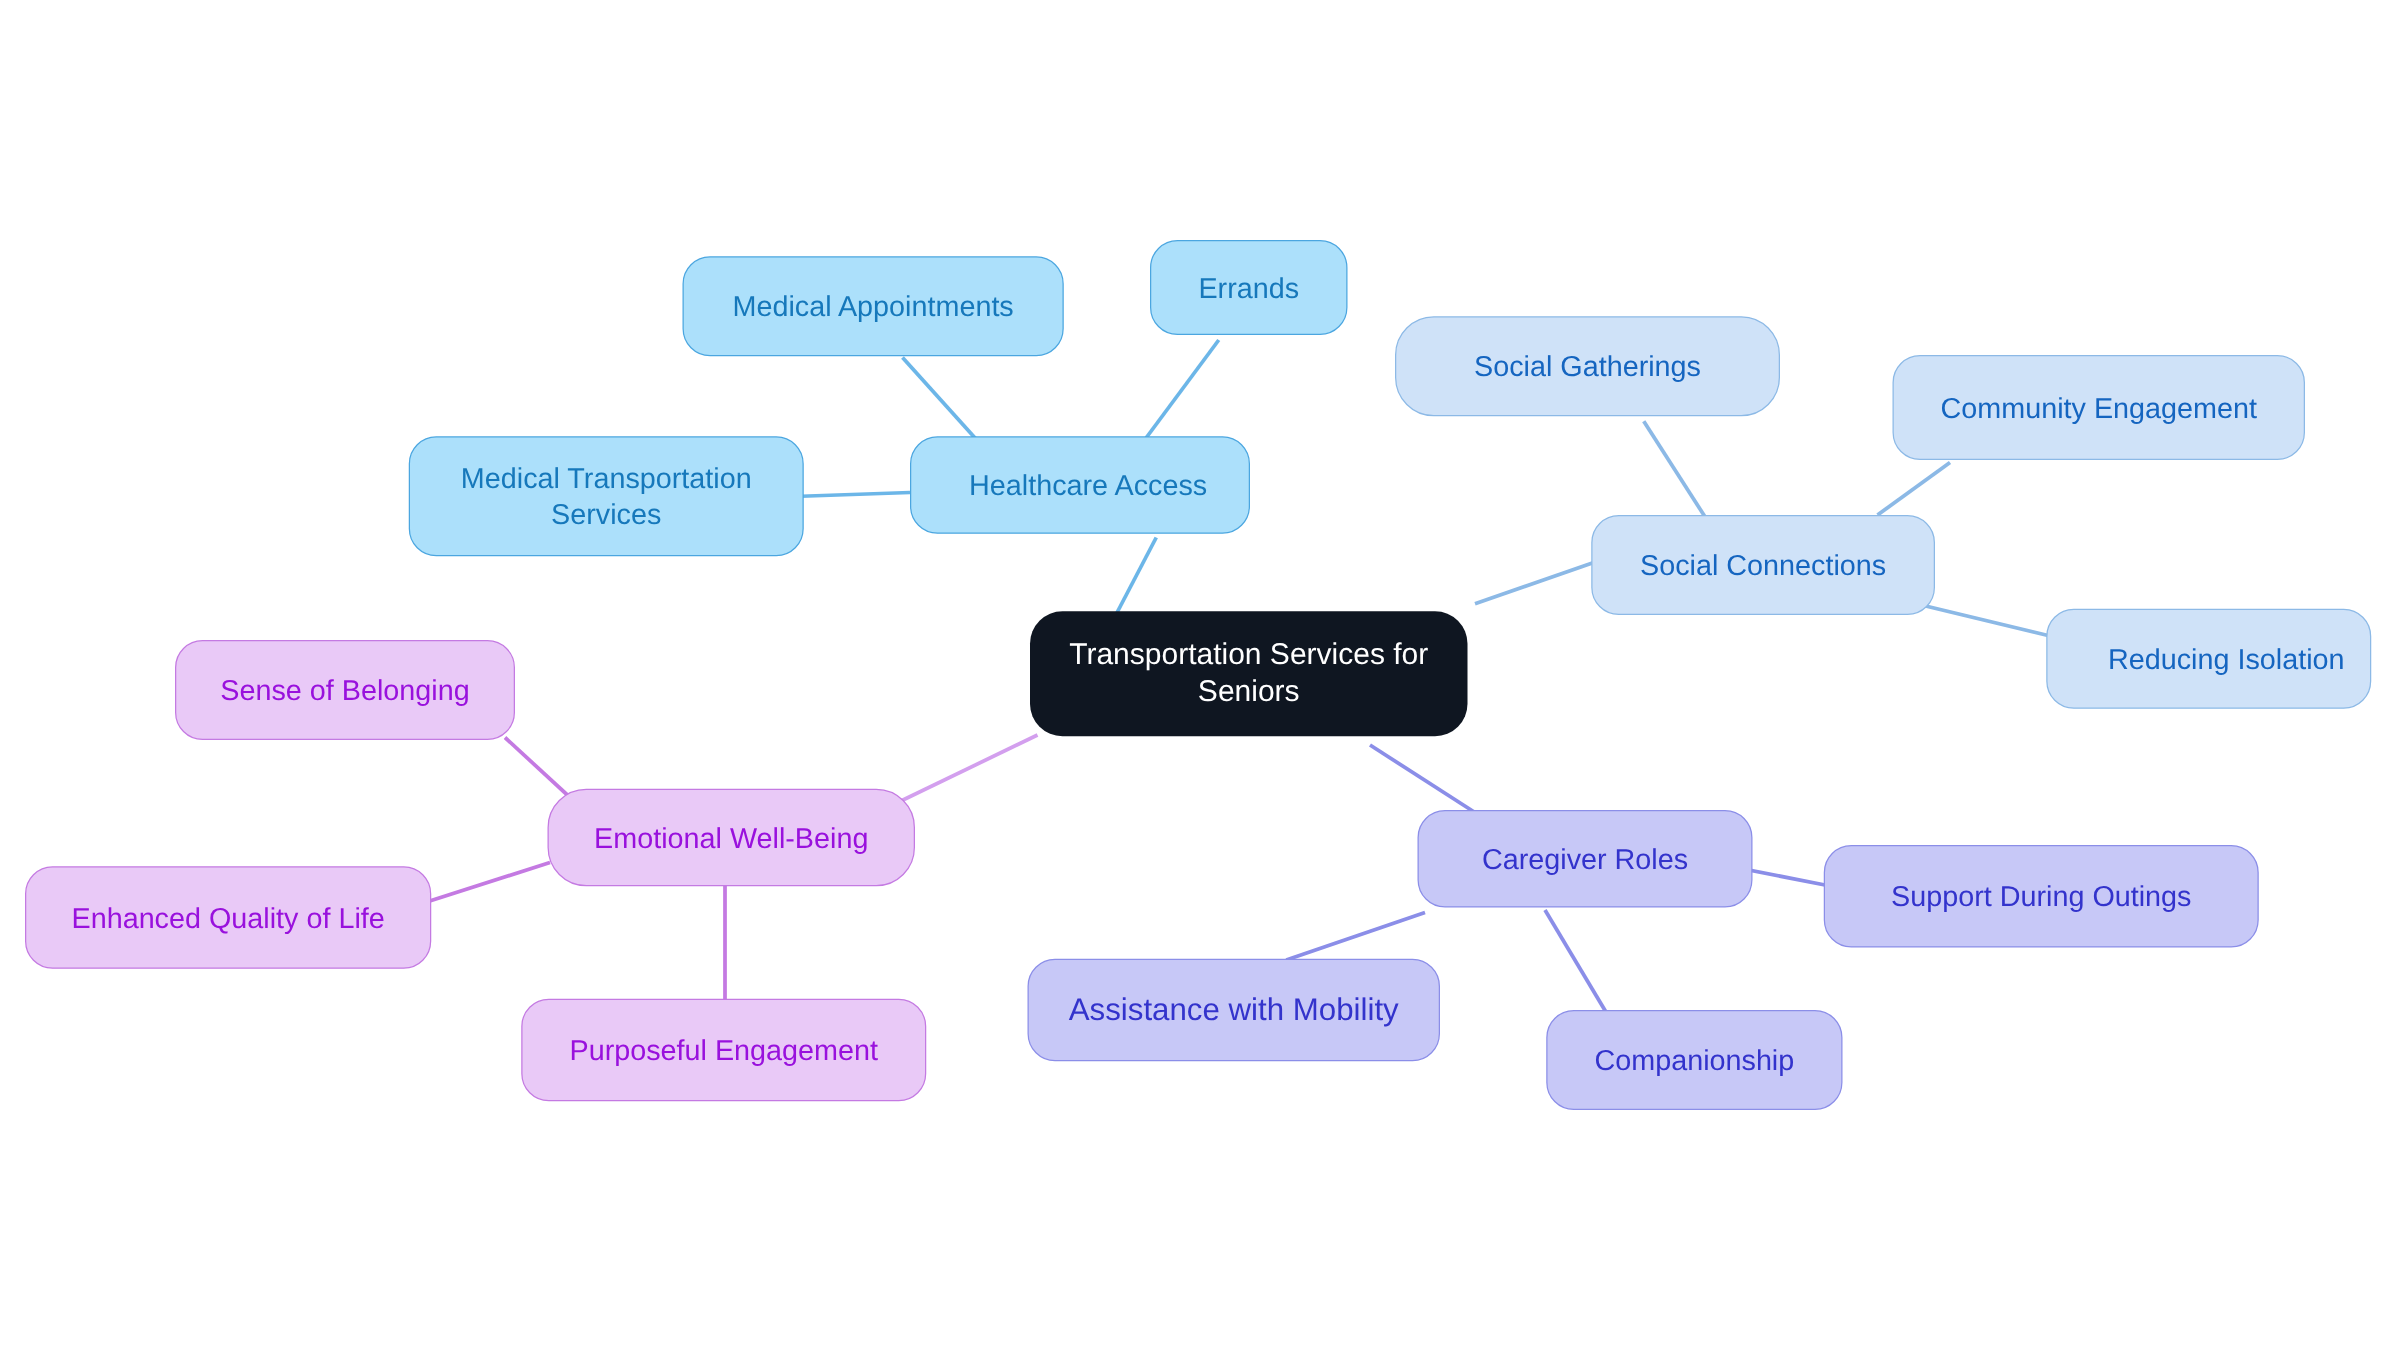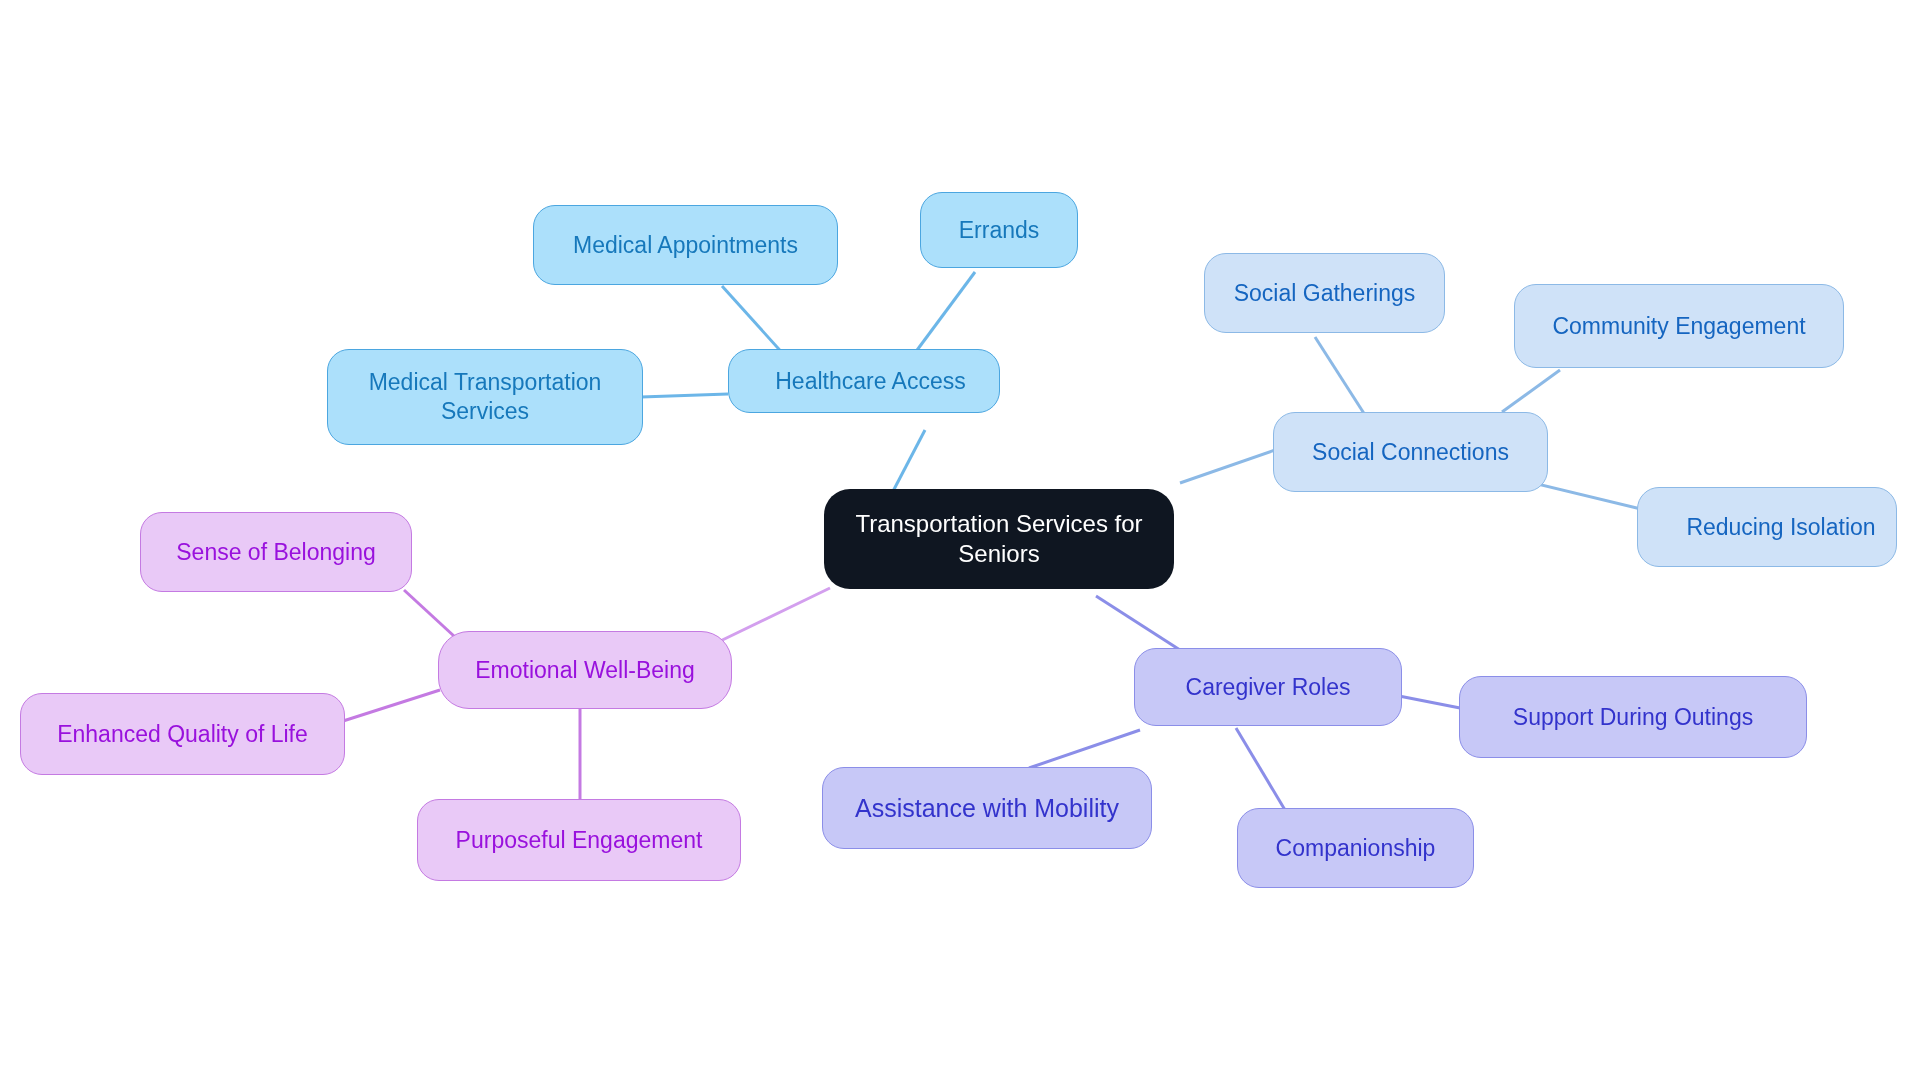--- a/index.html
+++ b/index.html
@@ -85,32 +85,32 @@
     <path d="M 455 637 L 404 590" stroke="#c47ae2" stroke-width="3" fill="none"></path>
 
     <path d="M 440 690 L 340 722" stroke="#c47ae2" stroke-width="3" fill="none"></path>
 
     <path d="M 580 692 L 580 800" stroke="#c47ae2" stroke-width="3" fill="none"></path>
   </svg>
 
   <div class="node root" style="left:824px; top:489px; width:350px; height:100px; background:#0f1621; color:#ffffff; font-size:24px;">Transportation Services for
 Seniors</div>
 
-  <div class="node" style="left:728px; top:349px; width:272px; height:64px; background:#ace0fb; border-color:#4ba6e0; color:#1678bb; font-size:23px;padding-left:27px;">Healthcare Access</div>
+  <div class="node" style="left:728px; top:349px; width:272px; height:78px; background:#ace0fb; border-color:#4ba6e0; color:#1678bb; font-size:23px;padding-left:27px;">Healthcare Access</div>
 
-  <div class="node" style="left:533px; top:205px; width:305px; height:80px; background:#ace0fb; border-color:#4ba6e0; color:#1678bb; font-size:23px;">Medical Appointments</div>
+  <div class="node" style="left:546px; top:205px; width:305px; height:80px; background:#ace0fb; border-color:#4ba6e0; color:#1678bb; font-size:23px;">Medical Appointments</div>
 
   <div class="node" style="left:920px; top:192px; width:158px; height:76px; background:#ace0fb; border-color:#4ba6e0; color:#1678bb; font-size:23px;">Errands</div>
 
   <div class="node" style="left:327px; top:349px; width:316px; height:96px; background:#ace0fb; border-color:#4ba6e0; color:#1678bb; font-size:23px;">Medical Transportation
 Services</div>
 
   <div class="node" style="left:1273px; top:412px; width:275px; height:80px; background:#cfe2f8; border-color:#8cb9e6; color:#1565c0; font-size:23px;">Social Connections</div>
 
-  <div class="node" style="left:1204px; top:253px; width:241px; height:80px; background:#cfe2f8; border-color:#8cb9e6; color:#1565c0; font-size:23px;">Social Gatherings</div>
+  <div class="node" style="left:1116px; top:253px; width:308px; height:80px; background:#cfe2f8; border-color:#8cb9e6; color:#1565c0; font-size:23px;border-radius:31px;">Social Gatherings</div>
 
   <div class="node" style="left:1514px; top:284px; width:330px; height:84px; background:#cfe2f8; border-color:#8cb9e6; color:#1565c0; font-size:23px;">Community Engagement</div>
 
   <div class="node" style="left:1637px; top:487px; width:260px; height:80px; background:#cfe2f8; border-color:#8cb9e6; color:#1565c0; font-size:23px;padding-left:42px;">Reducing Isolation</div>
 
   <div class="node" style="left:1134px; top:648px; width:268px; height:78px; background:#c7c8f7; border-color:#8b8ee8; color:#3333cc; font-size:23px;">Caregiver Roles</div>
 
   <div class="node" style="left:1459px; top:676px; width:348px; height:82px; background:#c7c8f7; border-color:#8b8ee8; color:#3333cc; font-size:23px;">Support During Outings</div>
 
   <div class="node" style="left:822px; top:767px; width:330px; height:82px; background:#c7c8f7; border-color:#8b8ee8; color:#3333cc; font-size:25px;">Assistance with Mobility</div>

